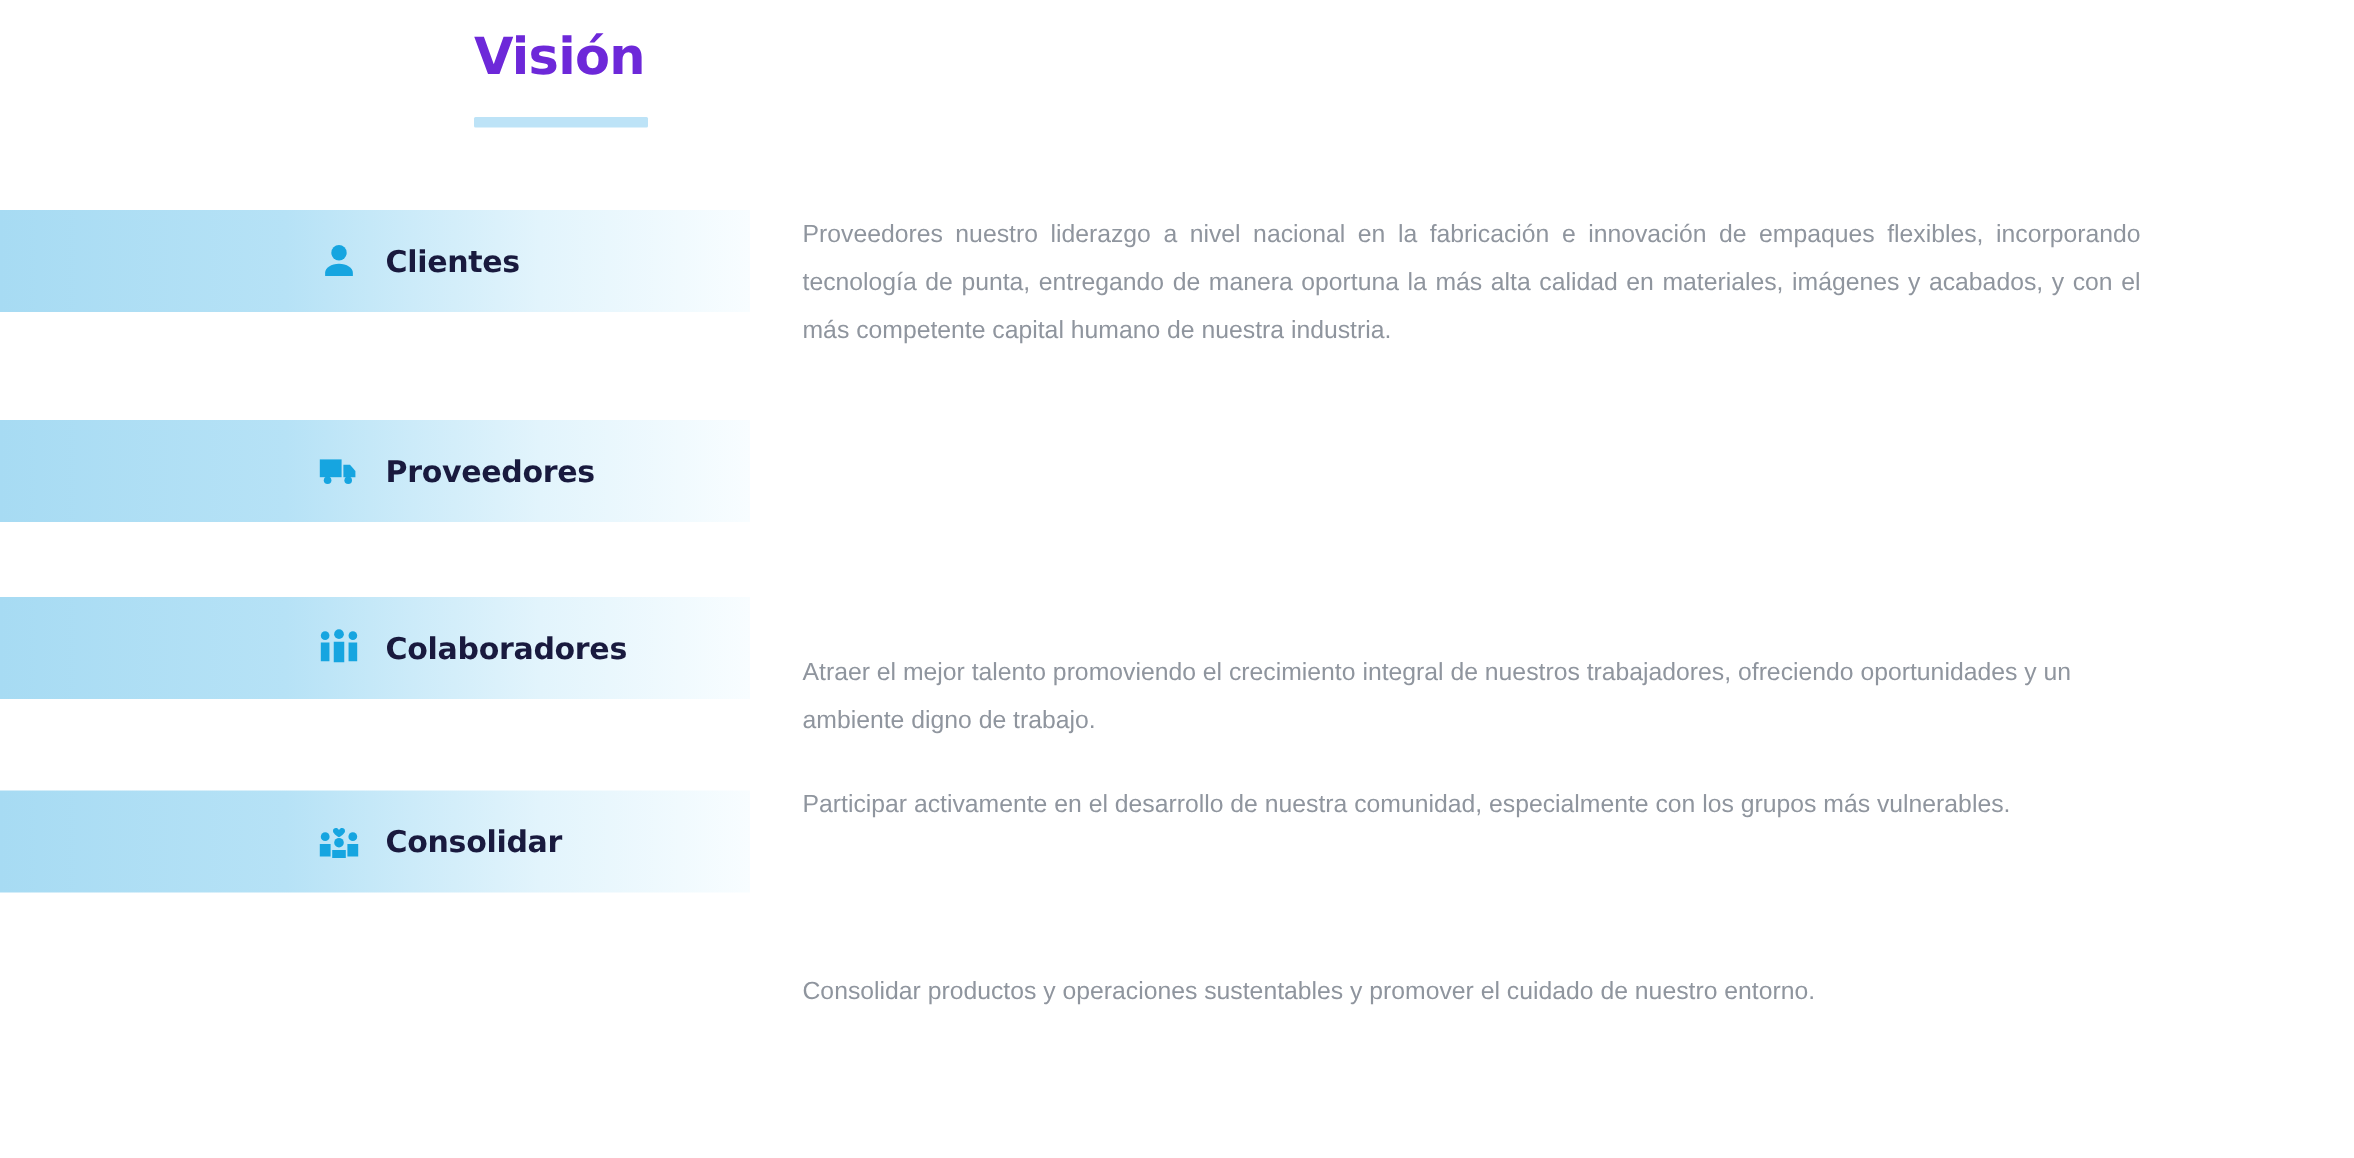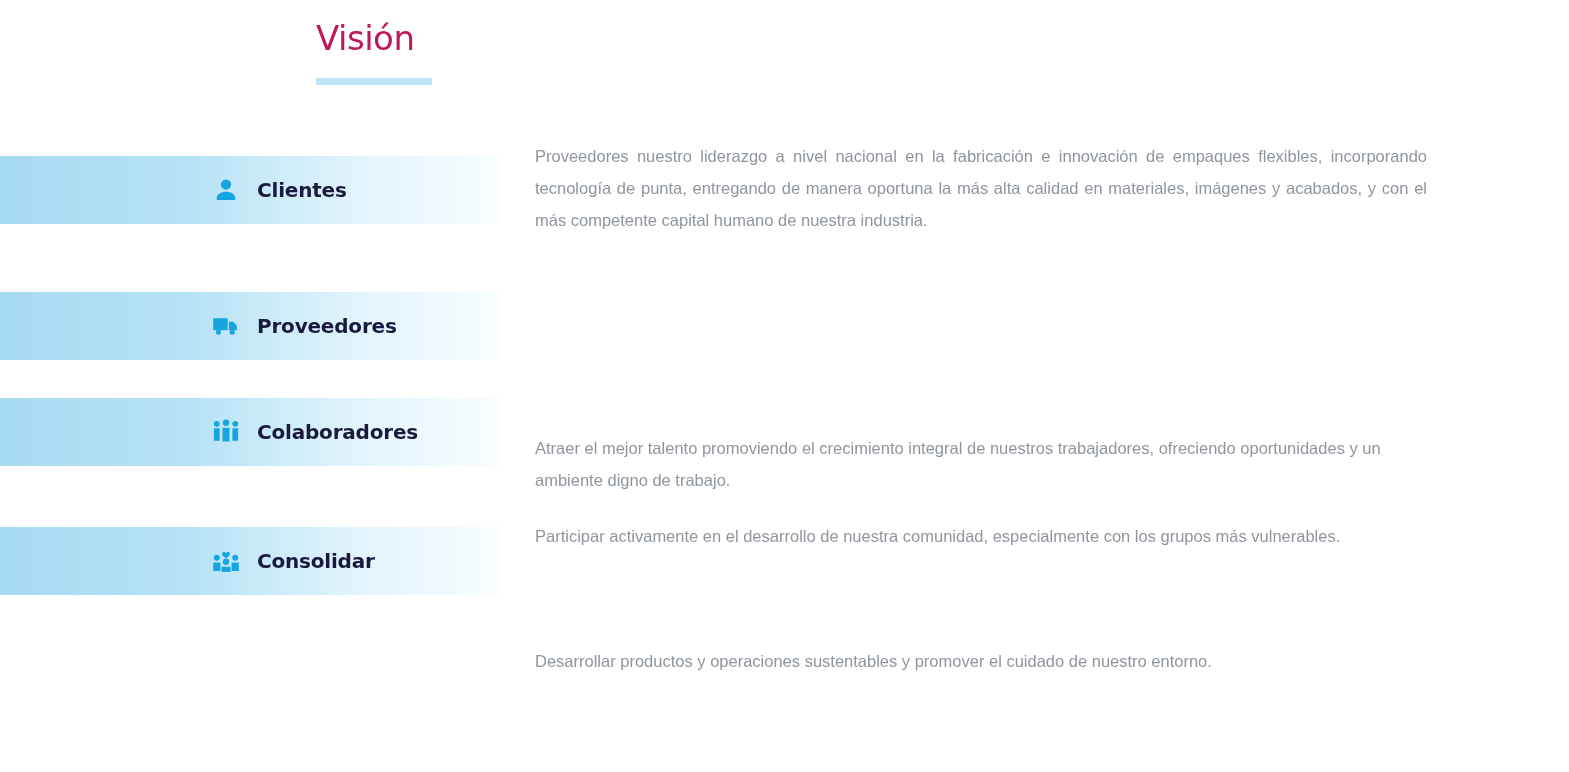--- a/index.html
+++ b/index.html
@@ -19,22 +19,22 @@
   
   .header {
     position: absolute;
     left: 316px;
     top: 18px;
     width: 400px;
   }
   .page-title {
     font-family: "DejaVu Sans", sans-serif;
     font-size: 34px;
-    font-weight: 400;
-    color: #be185d;
+    font-weight: 700;
+    color: #6d28d9;
     letter-spacing: -0.5px;
     line-height: 1.2;
     margin: 0;
     white-space: nowrap;
   }
   .title-rule {
     margin-top: 19px;
     width: 116px;
     height: 7px;
     background: #bde3f7;
@@ -99,23 +99,23 @@
     top: 2px;
     width: 892px;
     font-family: "Liberation Sans", sans-serif;
     font-size: 16.5px;
     line-height: 32px;
     color: #8f959e;
   }
   .desc.justify { text-align: justify; }
 
   
-  .row-1 .pill { top: 16px; }
+  .row-1 .pill { top: 0; }
   .row-1 .desc { top: 0px; }
-  .row-2 .pill { top: 32px; align-items: center; }
+  .row-2 .pill { top: 20px; align-items: center; }
   .row-2 .desc { top: 20px; }
   .row-3 .pill { top: 18px; }
   .row-3 .desc { top: 12px; margin-top: 40px; }
   .row-4 .pill { top: 27px; }
   .row-4 .desc { top: 20px; }
   .row-5 .pill { top: 25px; }
   .row-5 .desc { top: 25px; }
 </style>
 </head>
 <body>
@@ -191,16 +191,16 @@
             <path d="M8.6 16.3h6.8v3.9H8.6z"></path>
           </svg>
         </span>
         <span class="pill-label">Consolidar</span>
       </div>
     </div>
     <div class="desc">Participar activamente en el desarrollo de nuestra comunidad, especialmente con los grupos más vulnerables.</div>
   </div>
 
   <div class="row row-5">
-    <div class="desc">Desarrollar productos y operaciones sustentables y promover el cuidado de nuestro entorno.</div>
+    <div class="desc">Consolidar productos y operaciones sustentables y promover el cuidado de nuestro entorno.</div>
   </div>
 
 </div>
 
 </body></html>

